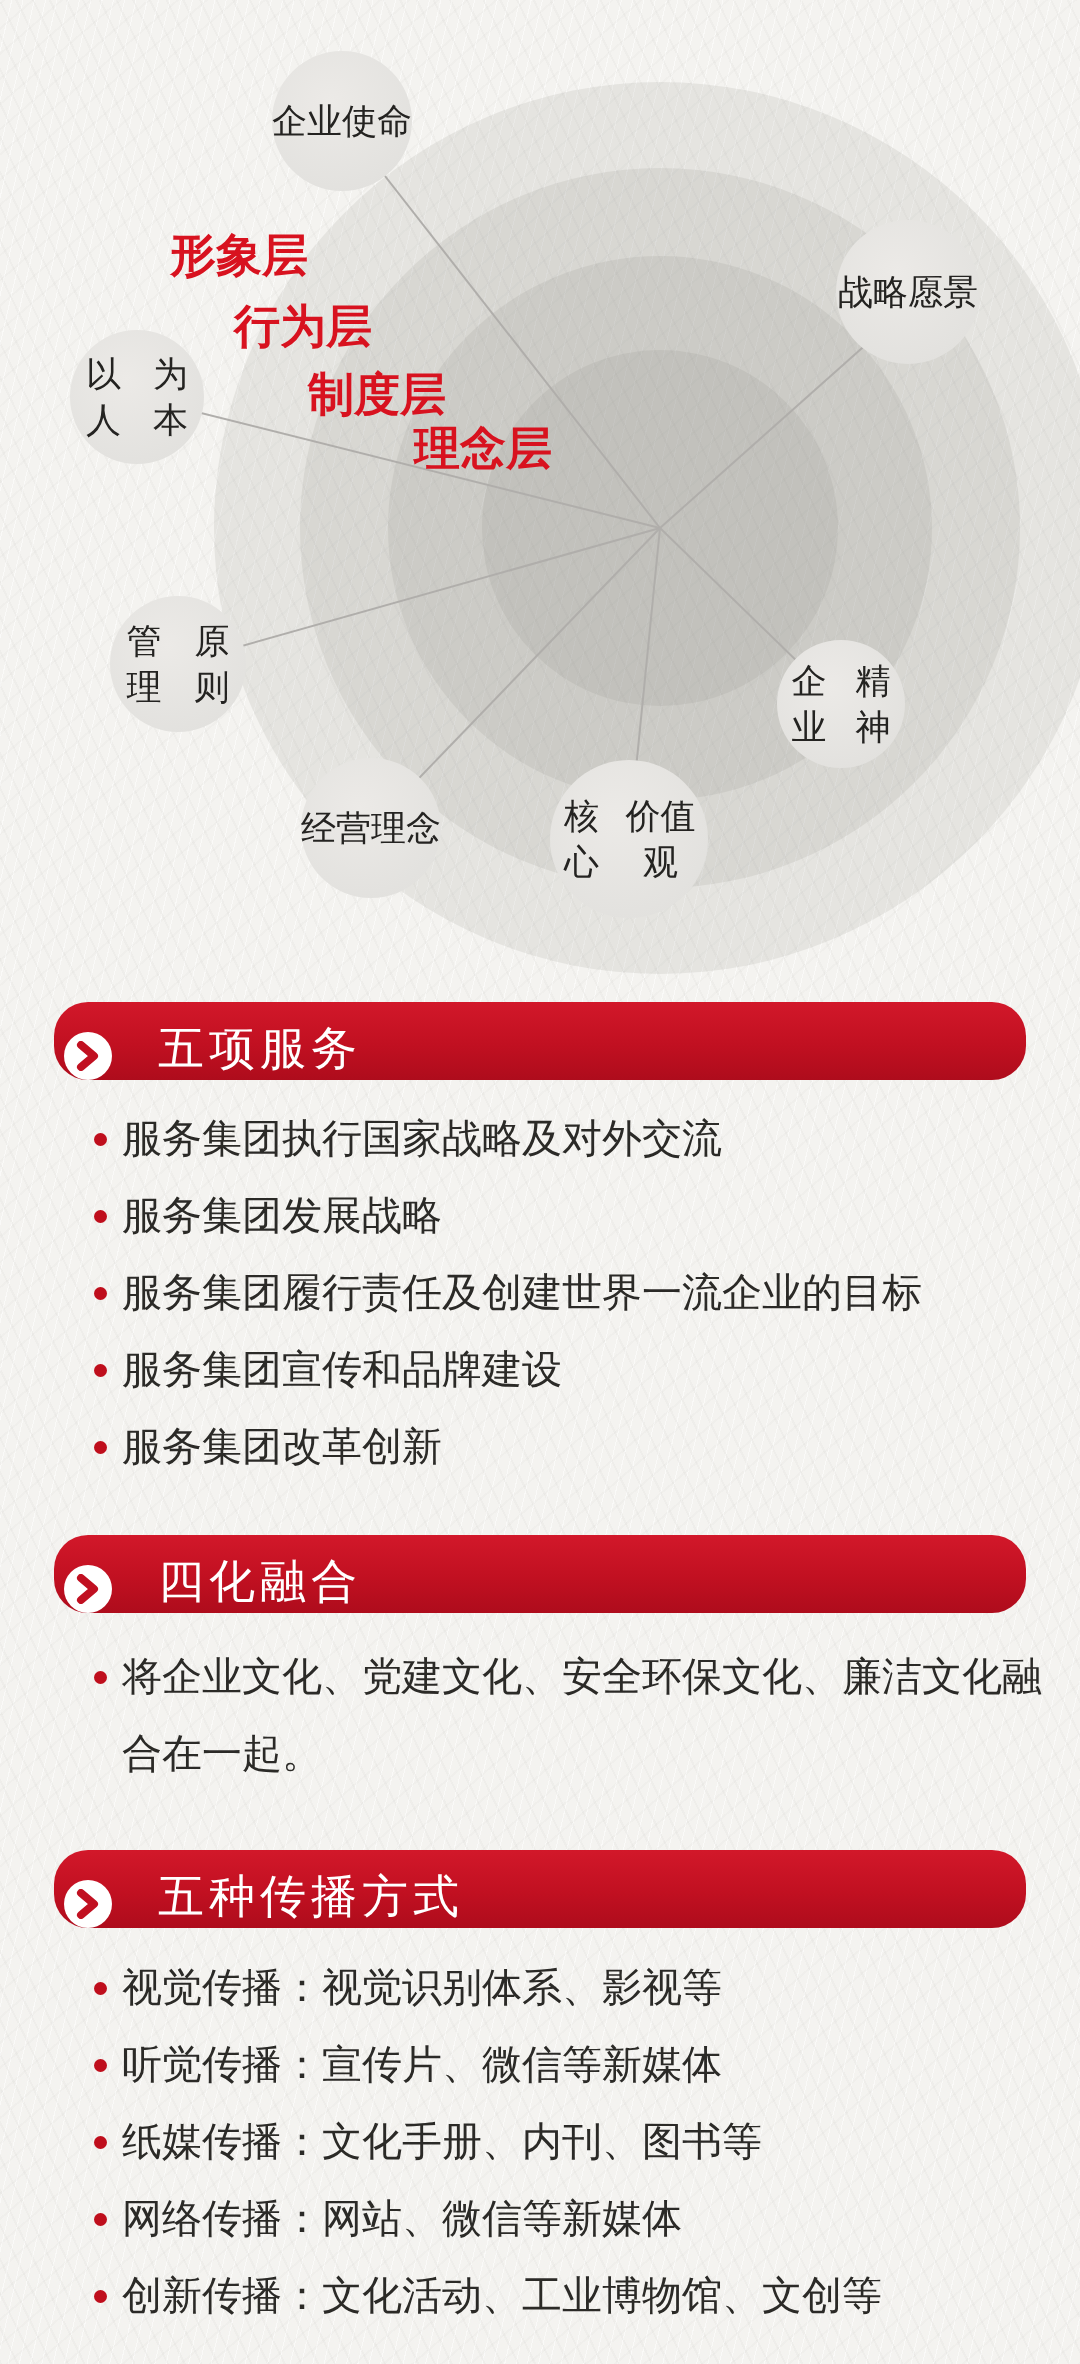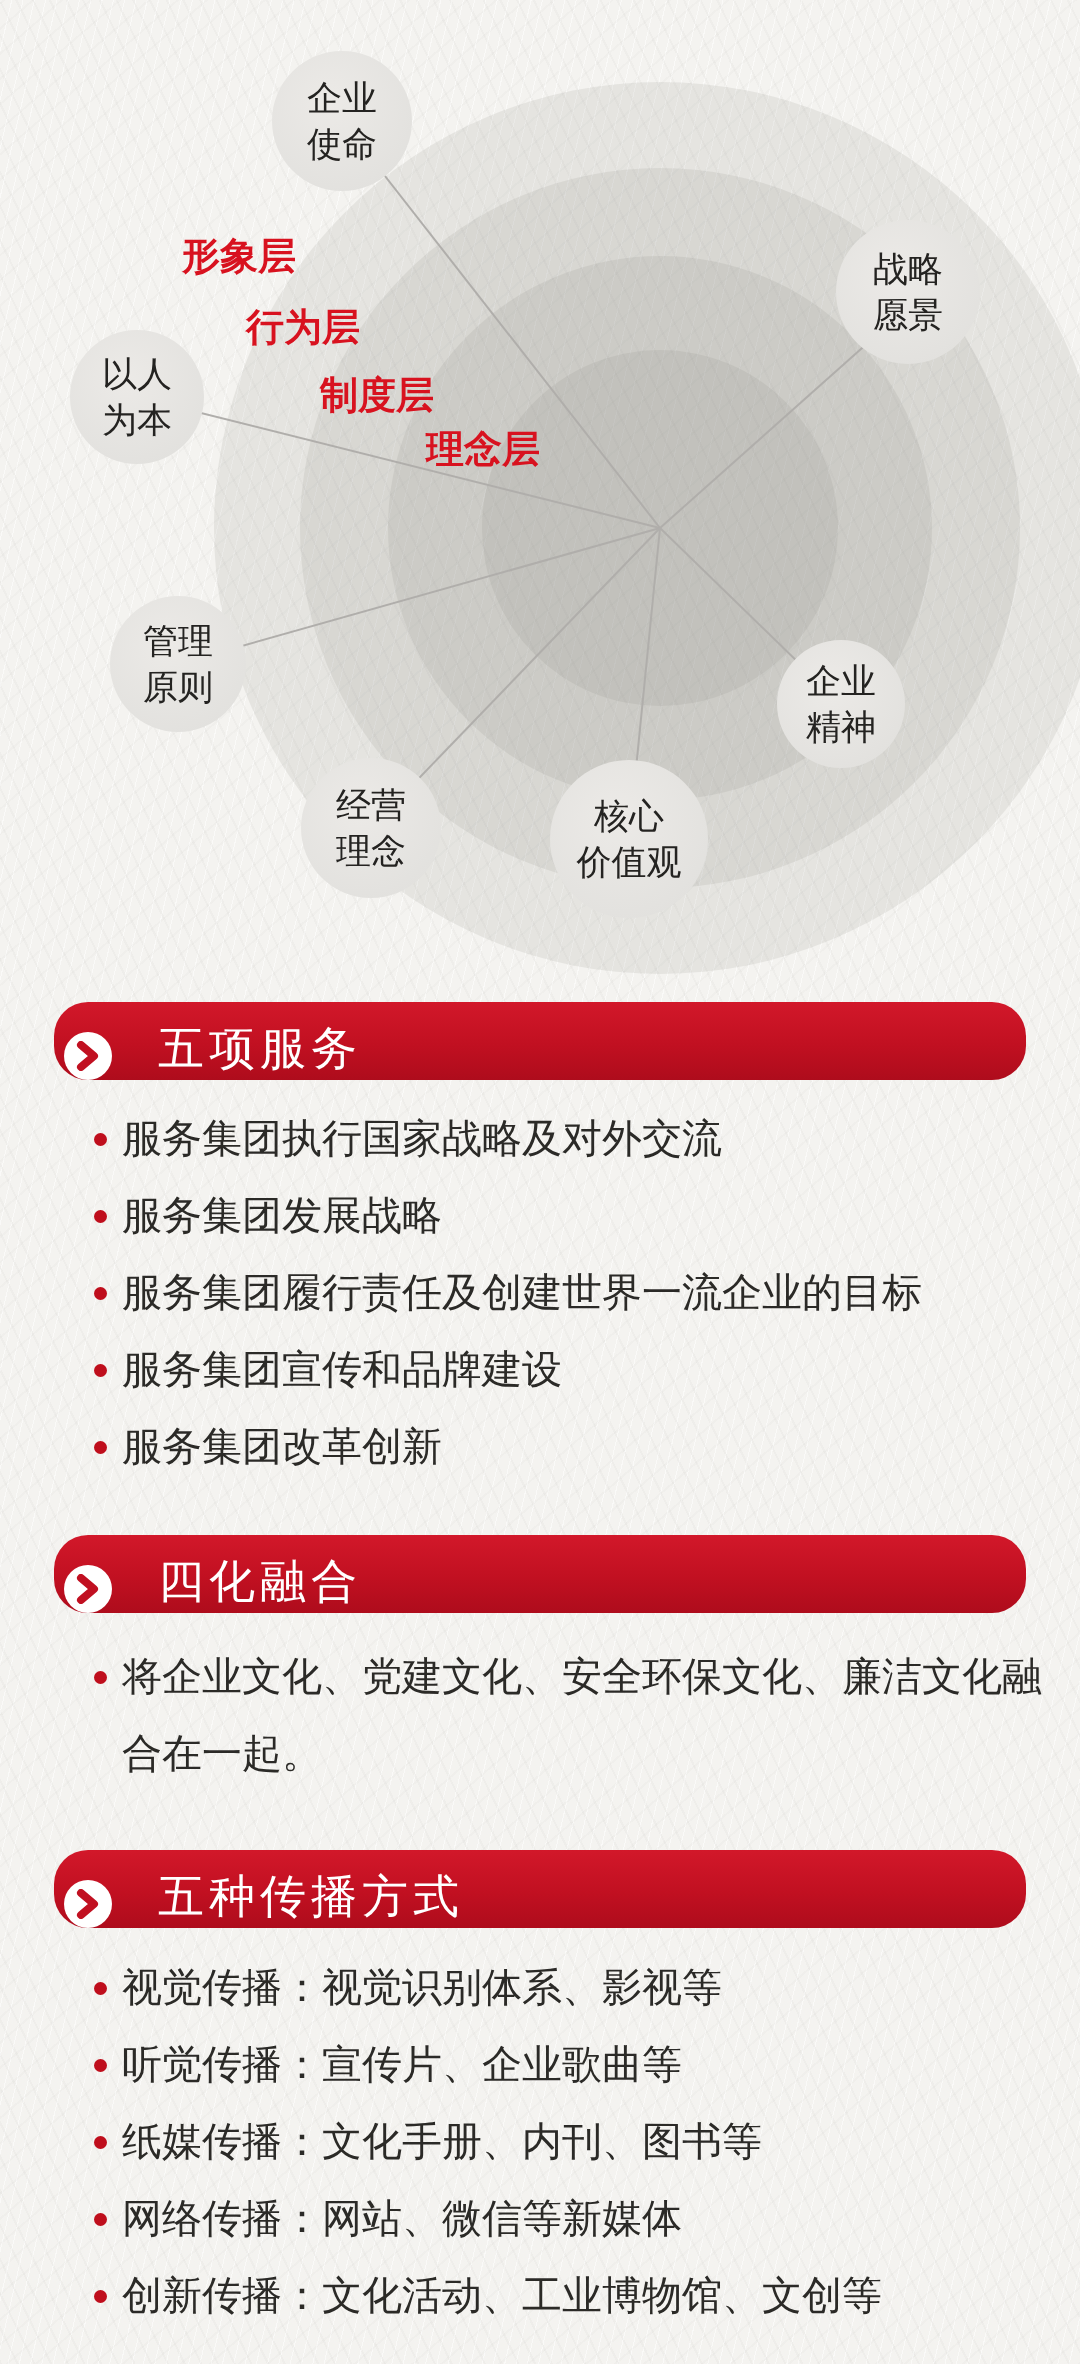--- a/index.html
+++ b/index.html
@@ -19,36 +19,36 @@
   .diagram{position:absolute;left:0;top:0;width:1080px;height:960px;}
   .ring{position:absolute;border-radius:50%;background:rgba(122,120,116,0.12);}
   .ring1{left:214px;top:82px;width:892px;height:892px;}
   .ring2{left:300px;top:168px;width:720px;height:720px;}
   .ring3{left:388px;top:256px;width:544px;height:544px;}
   .ring4{left:482px;top:350px;width:356px;height:356px;}
   .connectors{position:absolute;left:0;top:0;}
   .sat{
     position:absolute;border-radius:50%;
     background:radial-gradient(circle at 42% 36%, #eceae7, #e2e1de 78%);
-    display:flex;flex-direction:column;align-items:center;justify-content:center;
+    display:flex;flex-direction:row;align-items:center;justify-content:center;
     font-family:"Liberation Sans","DejaVu Sans",sans-serif;
     font-size:35px;line-height:46px;color:#242321;text-align:center;
     transform:translate(-50%,-50%);
   }
   .sat-mission{left:342px;top:121px;width:140px;height:140px;}
   .sat-vision{left:908px;top:292px;width:144px;height:144px;}
   .sat-people{left:137px;top:397px;width:134px;height:134px;}
   .sat-management{left:178px;top:664px;width:136px;height:136px;}
   .sat-business{left:371px;top:828px;width:140px;height:140px;}
   .sat-core{left:629px;top:839px;width:158px;height:158px;}
   .sat-spirit{left:841px;top:704px;width:128px;height:128px;}
   .layer-label{
     position:absolute;transform:translate(-50%,-50%);
     font-family:"Liberation Sans","DejaVu Sans",sans-serif;
-    font-weight:bold;font-size:38px;color:#d8121f;white-space:nowrap;
+    font-weight:bold;font-size:46px;color:#d8121f;white-space:nowrap;
   }
   .ll1{left:239px;top:256px;}
   .ll2{left:303px;top:327px;}
   .ll3{left:377px;top:395px;}
   .ll4{left:483px;top:449px;}
   .center-circle{
     position:absolute;left:660px;top:528px;width:192px;height:192px;
     transform:translate(-50%,-50%);border-radius:50%;
     background:radial-gradient(circle at 40% 34%, #e01724, #c70a1c 72%);
     display:flex;flex-direction:column;align-items:center;justify-content:center;
@@ -178,19 +178,19 @@
   <div class="banner banner-3">
     <span class="chev-circle">
       <svg width="26" height="30" viewBox="0 0 26 30">
         <path d="M6 4 L19 15 L6 26" fill="none" stroke="#c11021" stroke-width="8" stroke-linecap="round" stroke-linejoin="round"></path>
       </svg>
     </span>
     <span class="banner-title">五种传播方式</span>
   </div>
   <ul class="bullets bullets-3">
     <li><span class="dot"></span><span>视觉传播：视觉识别体系、影视等</span></li>
-    <li><span class="dot"></span><span>听觉传播：宣传片、企业歌曲等</span></li>
+    <li><span class="dot"></span><span>听觉传播：宣传片、微信等新媒体</span></li>
     <li><span class="dot"></span><span>纸媒传播：文化手册、内刊、图书等</span></li>
     <li><span class="dot"></span><span>网络传播：网站、微信等新媒体</span></li>
     <li><span class="dot"></span><span>创新传播：文化活动、工业博物馆、文创等</span></li>
   </ul>
 
 </div>
 
 </body></html>

